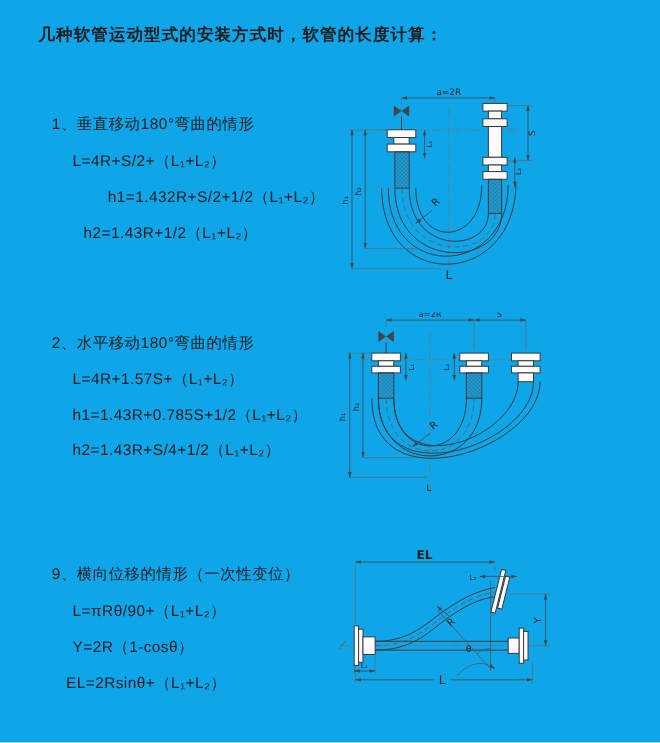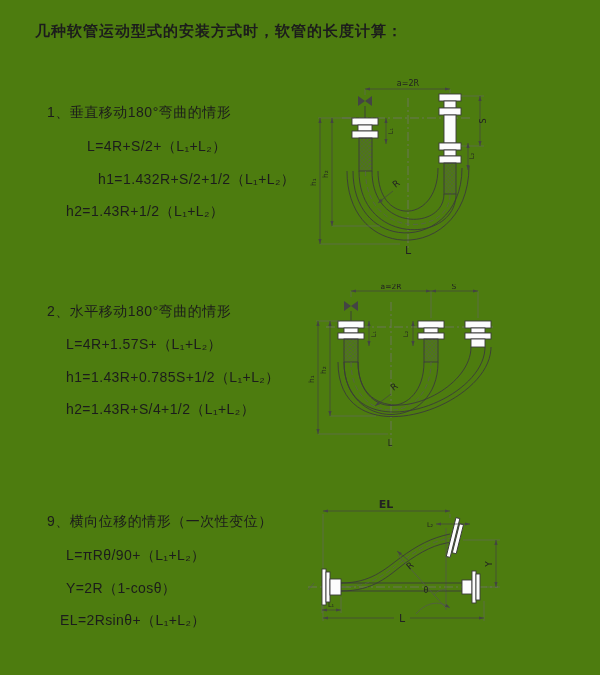--- a/index.html
+++ b/index.html
@@ -1,16 +1,16 @@
 <!DOCTYPE html>
 <html><head>
 <meta charset="utf-8">
 <style>
   html,body{margin:0;padding:0;background:#fff;}
-  #page{position:relative;width:600px;height:675px;background:#4d7c0f;overflow:hidden;
+  #page{position:relative;width:600px;height:675px;background:#0ea5e9;overflow:hidden;
         font-family:"Liberation Sans","DejaVu Sans",sans-serif;color:#1c1c1c;}
   .abs{position:absolute;}
   .title{font-size:15px;font-weight:bold;letter-spacing:1px;white-space:nowrap;}
   .heading{font-size:14px;font-weight:normal;letter-spacing:0.5px;white-space:nowrap;}
   .formula{font-size:14px;letter-spacing:0.4px;white-space:nowrap;}
   svg{display:block;}
   svg text{font-family:"DejaVu Sans","Liberation Sans",sans-serif;fill:#222;}
   .hose{fill:none;stroke:#3a3a3a;stroke-width:0.9;}
   .hose-d{fill:none;stroke:#5a5a5a;stroke-width:0.7;stroke-dasharray:5 3;}
   .fit{fill:#fcfcfc;stroke:#3a3a3a;stroke-width:0.9;}
@@ -21,23 +21,23 @@
   .cons{stroke:#555;stroke-width:0.7;fill:none;}
 </style>
 </head>
 <body>
 
 <div id="page">
 
   <div class="abs title" style="left:35px;top:22px;">几种软管运动型式的安装方式时，软管的长度计算：</div>
 
   <div class="abs heading" style="left:47px;top:104px;">1、垂直移动180°弯曲的情形</div>
-  <div class="abs formula" style="left:66px;top:138px;margin-left:21px;">L=4R+S/2+（L₁+L₂）</div>
+  <div class="abs formula" style="left:66px;top:138px;">L=4R+S/2+（L₁+L₂）</div>
   <div class="abs formula" style="left:66px;top:171px;margin-left:32px;">h1=1.432R+S/2+1/2（L₁+L₂）</div>
-  <div class="abs formula" style="left:66px;top:203px;text-align:center;">h2=1.43R+1/2（L₁+L₂）</div>
+  <div class="abs formula" style="left:76px;top:203px;text-align:center;">h2=1.43R+1/2（L₁+L₂）</div>
 
   <svg class="abs" style="left:308px;top:76px;" width="290" height="180" viewBox="0 0 290 180">
     <defs>
       <pattern id="braid1" patternUnits="userSpaceOnUse" width="3.6" height="3.6">
         <path d="M0,3.6 L3.6,0 M0,0 L3.6,3.6" stroke="#555" stroke-width="0.45"></path>
       </pattern>
     </defs>
 
     <g>
       <line class="cl" x1="100" y1="22" x2="100" y2="174"></line>

